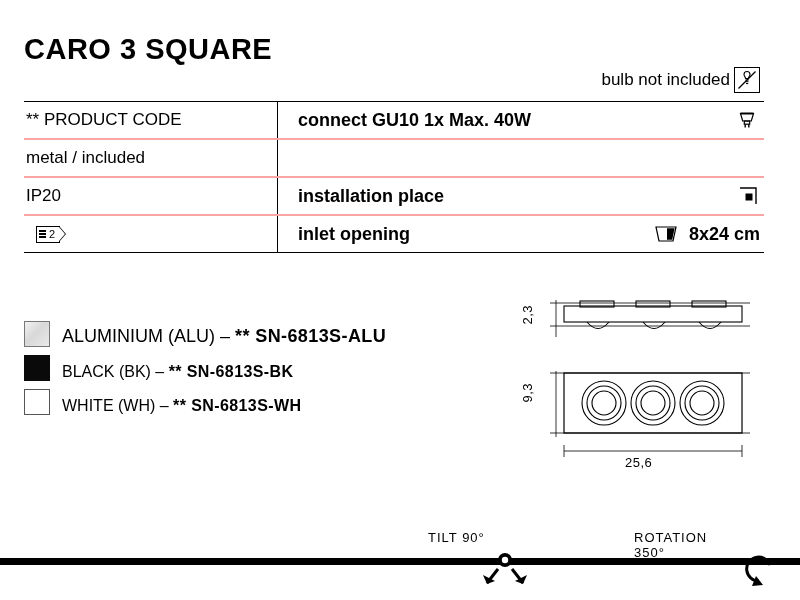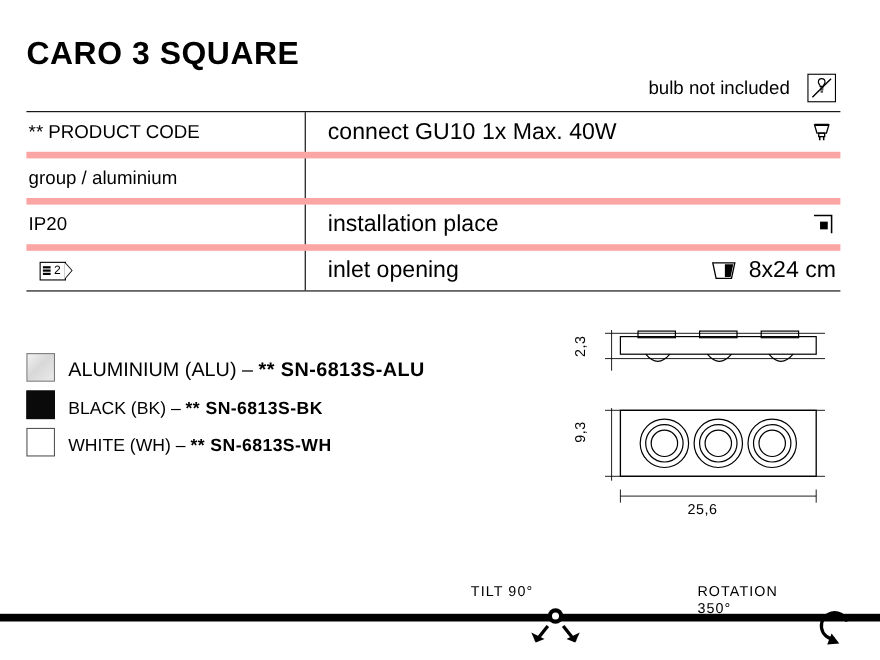--- a/index.html
+++ b/index.html
@@ -31,21 +31,21 @@
     letter-spacing: 0.5px;
   }
 
   
   .bulb-row {
     position: absolute;
     right: 40px;
     top: 52px;
     display: flex;
     align-items: center;
-    gap: 16px;
+    gap: 4px;
     padding-left: 43px;
   }
   .bulb-text {
     font-size: 17px;
   }
   .icon-box {
     width: 26px;
     height: 26px;
     border: 1px solid #000;
     position: relative;
@@ -56,21 +56,21 @@
   .spec {
     position: absolute;
     left: 24px;
     top: 86px;
     width: 740px;
     border-top: 1px solid #000;
     border-bottom: 1px solid #000;
   }
   .spec-row {
     display: flex;
-    border-bottom: 6px solid #fca5a5;
+    border-bottom: 2px solid #fca5a5;
     height: 36px;
     align-items: center;
   }
   .spec-row.last { border-bottom: none; }
   .spec-left {
     width: 254px;
     box-sizing: border-box;
     padding-left: 2px;
     display: flex;
     align-items: center;
@@ -78,22 +78,23 @@
     font-size: 17px;
     border-right: 1px solid #000;
   }
   .spec-right {
     flex: 1;
     box-sizing: border-box;
     padding-left: 20px;
     display: flex;
     align-items: center;
     height: 100%;
-    font-size: 21px;
+    font-size: 18px;
     position: relative;
+    font-weight: bold;
   }
   .spec-right .right-icon {
     position: absolute;
     right: 4px;
     top: 50%;
     transform: translateY(-50%);
     display: flex;
     align-items: center;
     gap: 8px;
   }
@@ -256,21 +257,21 @@
             <rect x="10.3" y="14" width="5.4" height="3.2" fill="none" stroke="#000" stroke-width="1.2"></rect>
             <line x1="11.2" y1="17.2" x2="11.2" y2="20.5" stroke="#000" stroke-width="1.4"></line>
             <line x1="14.8" y1="17.2" x2="14.8" y2="20.5" stroke="#000" stroke-width="1.4"></line>
           </svg>
         </span>
       </div>
     </div>
 
     <div class="spec-row">
       <div class="spec-left">
-        <span>group / aluminium</span>
+        <span>metal / included</span>
       </div>
       <div class="spec-right">
         <span></span>
       </div>
     </div>
 
     <div class="spec-row">
       <div class="spec-left">
         <span>IP20</span>
       </div>

